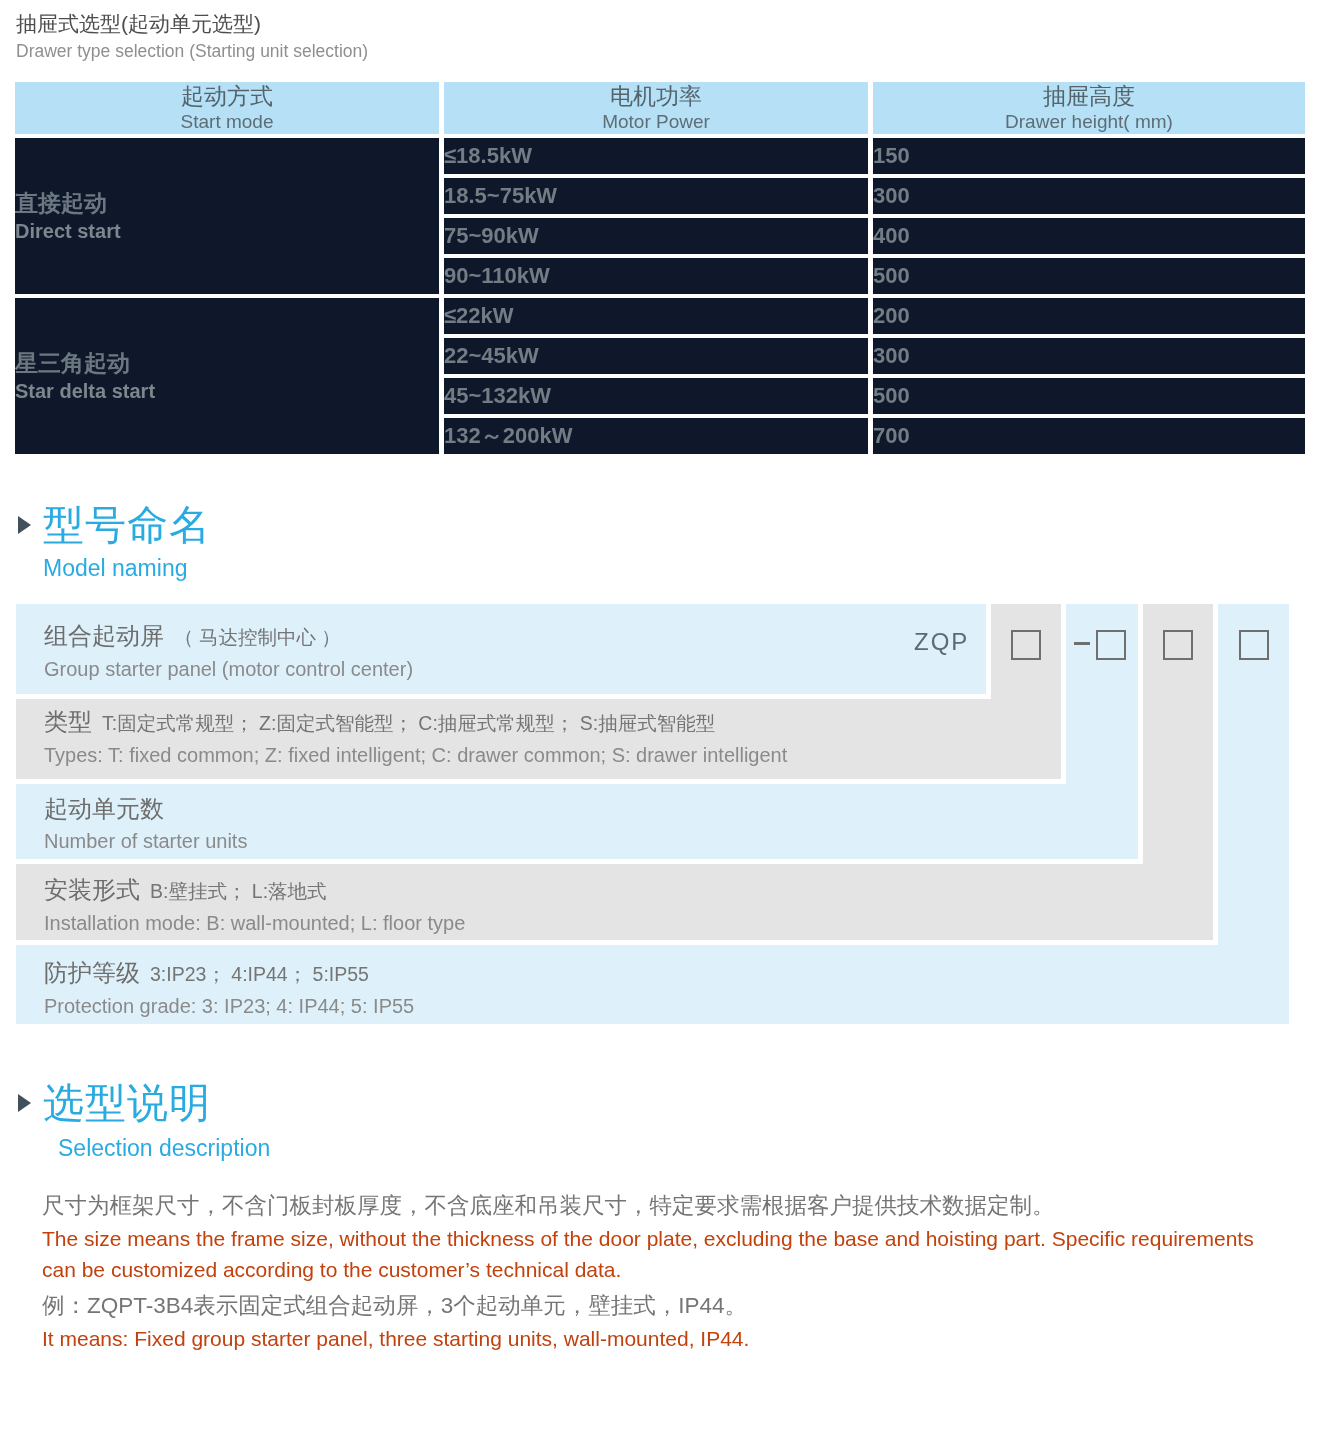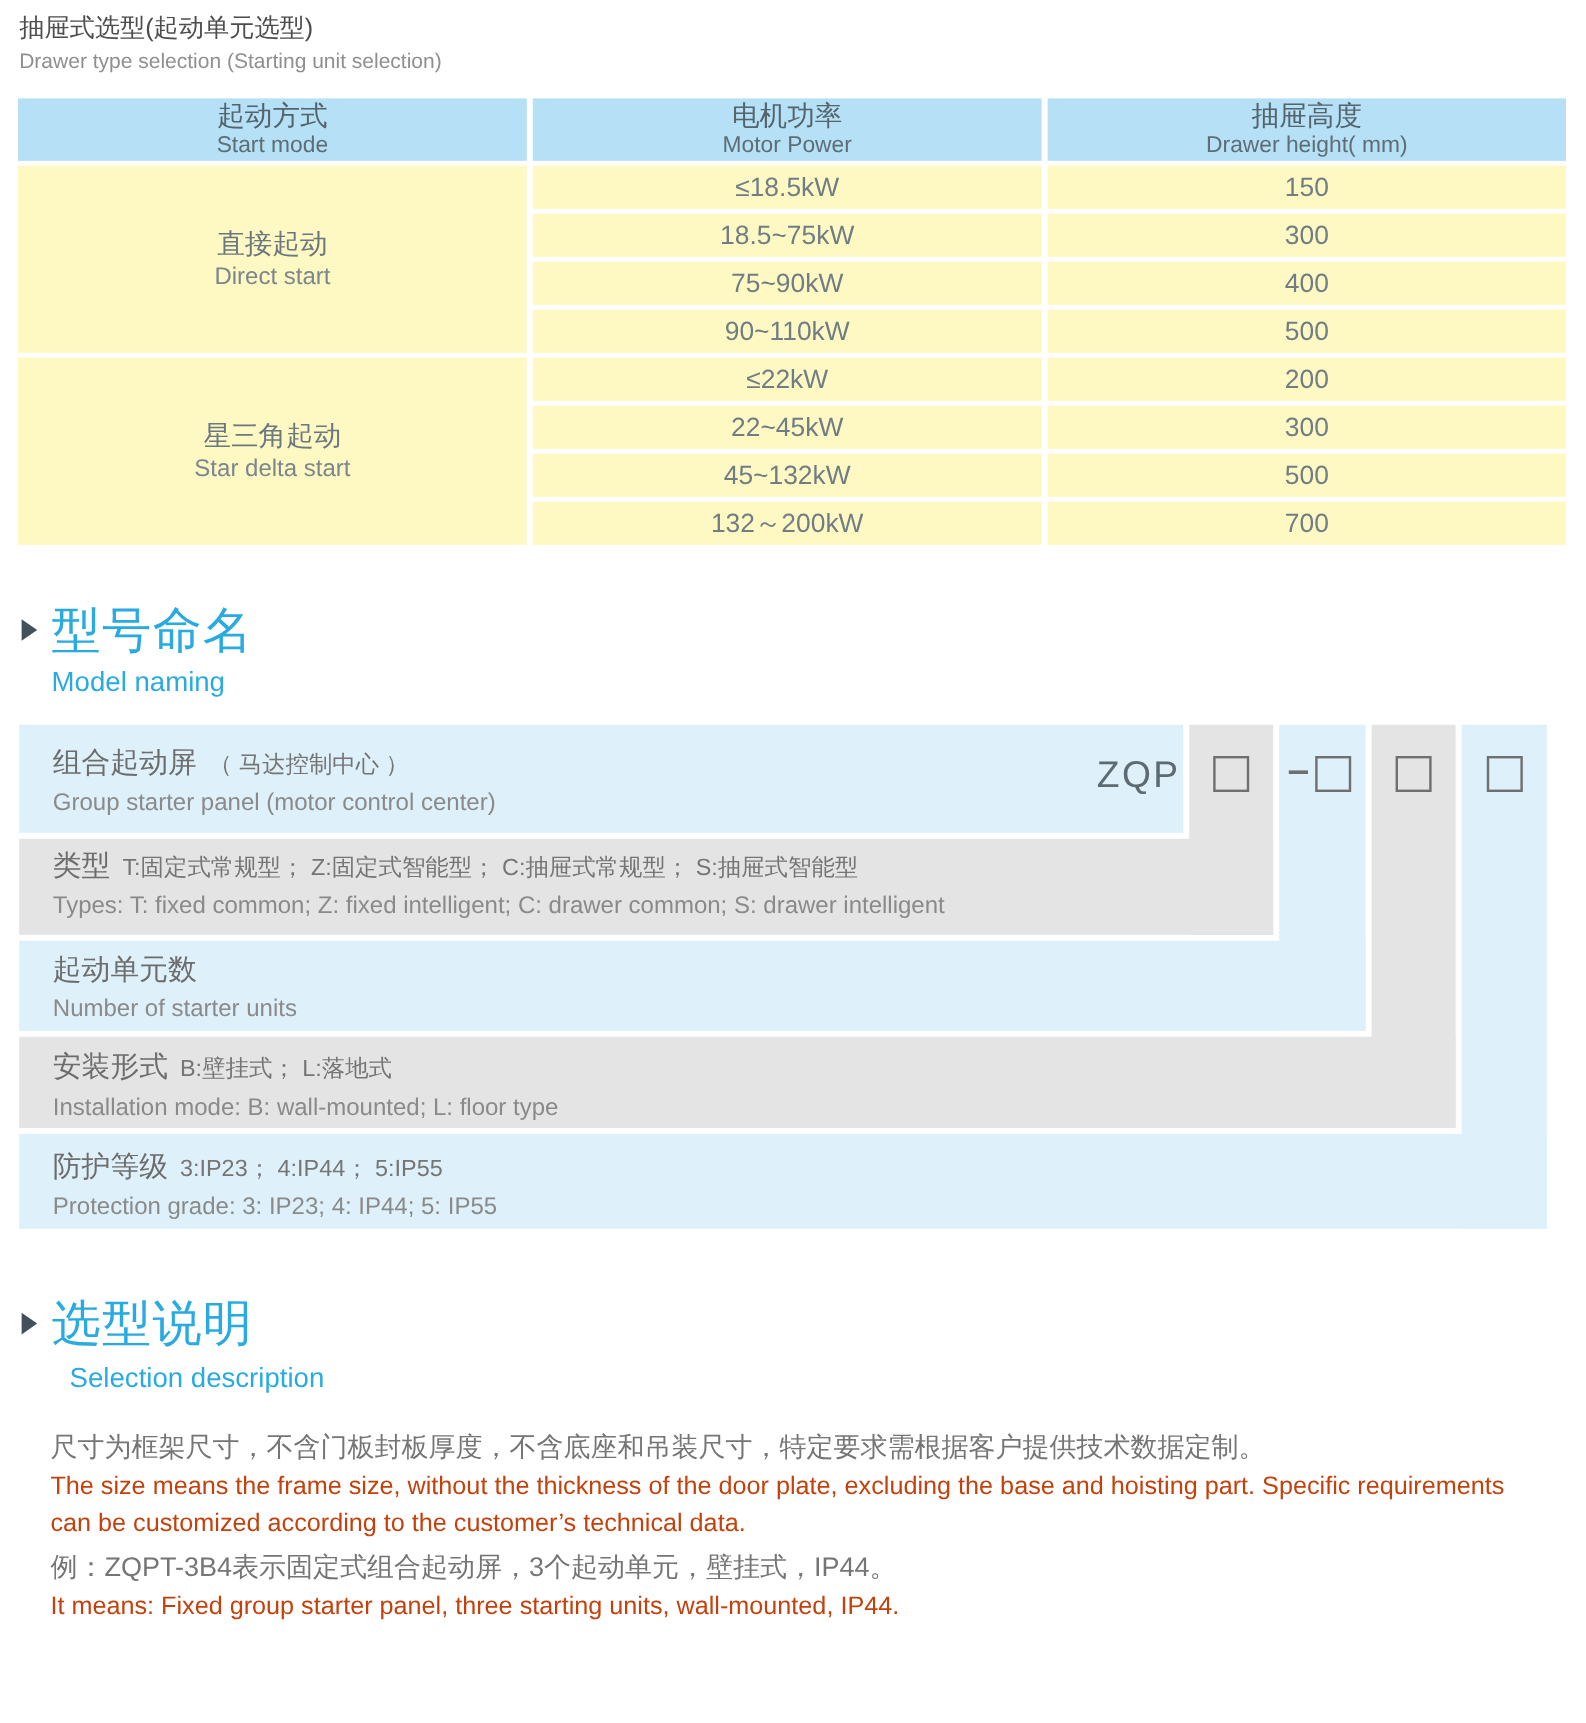--- a/index.html
+++ b/index.html
@@ -20,22 +20,22 @@
     border-collapse:separate;border-spacing:5px 4px;
     margin:14px 0 0 10px;width:1280px;table-layout:fixed;
   }
   table.sel th{
     background:#b5e0f5;font-weight:normal;
     height:38px;padding:0;text-align:center;vertical-align:middle;
   }
   table.sel th .zh{font-size:23px;color:#53646d;line-height:28px;display:block;}
   table.sel th .en{font-size:19px;color:#5d6e77;line-height:24px;display:block;}
   table.sel td{
-    background:#fef9c3;height:36px;padding:0;text-align:center;vertical-align:middle;
-    font-size:22px;color:#717d85;
+    background:#0f172a;height:36px;padding:0;text-align:left;vertical-align:middle;
+    font-size:22px;color:#717d85;font-weight:bold;
   }
   table.sel td.mode .zh{font-size:23px;color:#6b7880;line-height:30px;display:block;}
   table.sel td.mode .en{font-size:20px;color:#7b868d;line-height:26px;display:block;}
   col.c1{width:424px;} col.c2{width:424px;} col.c3{width:432px;}
 
   
   .section-head{display:flex;align-items:flex-start;margin-left:18px;}
   .tri{
     width:0;height:0;margin-top:14px;
     border-left:13px solid #42505c;border-top:9px solid transparent;border-bottom:9px solid transparent;
@@ -60,21 +60,21 @@
   .b5{top:341px;height:79px;width:1273px;padding-top:11px;}
   .vcol{top:0;}
   .vA{left:975px;width:70px;height:175px;}
   .vB{left:1050px;width:72px;height:255px;}
   .vC{left:1127px;width:70px;height:336px;}
   .vD{left:1202px;width:71px;height:420px;}
   .band .line-zh{font-size:24px;color:#6d6d6d;line-height:34px;}
   .band .line-zh .detail{font-size:19.5px;color:#757575;margin-left:10px;}
   .band .line-en{font-size:20px;color:#8a8a8a;line-height:30px;}
   .code-prefix{
-    position:absolute;left:898px;top:24px;font-size:31px;color:#5e6a71;letter-spacing:2px;
+    position:absolute;left:898px;top:24px;font-size:24px;color:#5e6a71;letter-spacing:2px;
   }
   .code-box{
     display:block;width:26px;height:26px;border:2px solid #6f6f6f;
     position:absolute;top:26px;left:50%;transform:translateX(-50%);
     background:transparent;
   }
   .vB .code-box{left:auto;right:12px;transform:none;}
   .code-dash{
     position:absolute;top:38px;left:8px;width:16px;height:2.5px;background:#6f6f6f;
   }

